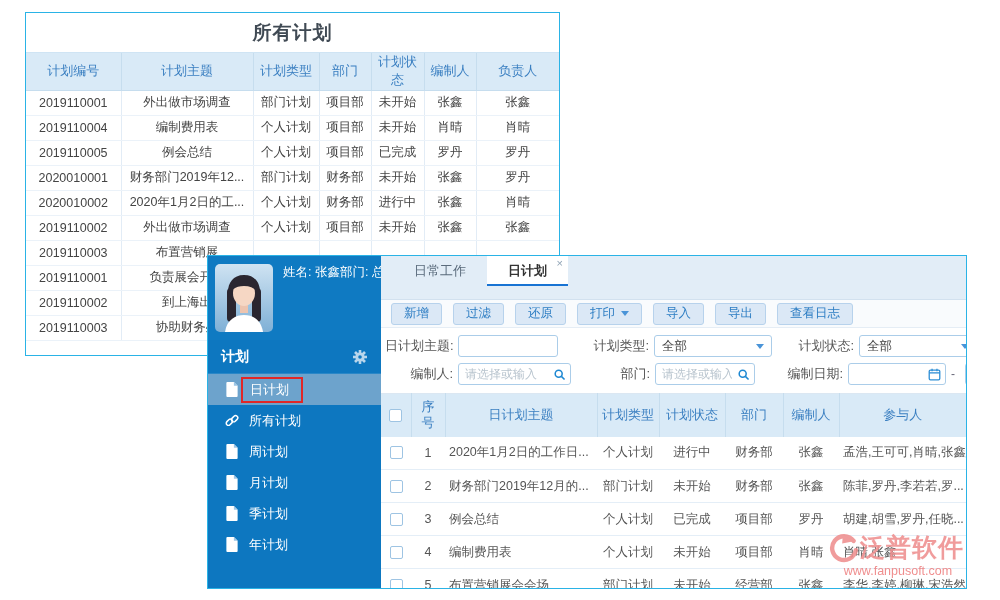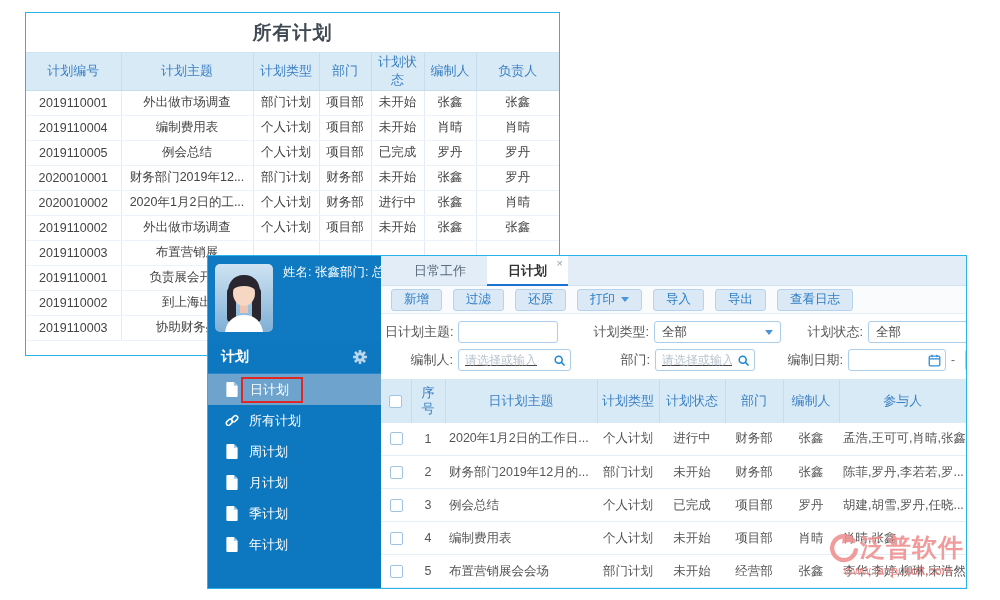--- a/index.html
+++ b/index.html
@@ -35,21 +35,21 @@
   .side-head .sp { flex:1; }
   .gear { width:16px; height:16px; cursor:pointer; }
   .mitem { height:31px; display:flex; align-items:center; padding-left:17px; color:#fff;
            font-size:13px; cursor:pointer; white-space:nowrap; }
   .mitem .micon { width:14px; height:15px; flex:none; margin-right:10px; }
   .mitem.sel { background:#6da3cc; }
   .redbox { border:2px solid #e12726; padding:2px 12px 2px 7px; margin-left:-8px; }
 
   
   .main { flex:1; min-width:0; display:flex; flex-direction:column; overflow:hidden; background:#fff; }
-  .tabbar { height:30px; flex:none; background:#e2edf7; border-bottom:1px solid #d2e1ef;
+  .tabbar { height:44px; flex:none; background:#e2edf7; border-bottom:1px solid #d2e1ef;
             display:flex; padding-left:12px; }
   .tab { height:30px; line-height:30px; padding:0 21px; font-size:13px; color:#5a6b7c;
          cursor:pointer; position:relative; }
   .tab.active { background:#fff; color:#333; font-weight:bold; border-bottom:2px solid #1873d3; }
   .tclose { position:absolute; top:1px; right:5px; font-size:11px; font-weight:normal; color:#8fa3b5; line-height:1.2; cursor:pointer; }
 
   .toolbar { height:28px; flex:none; display:flex; align-items:center; gap:11px; padding:0 10px;
              background:#f9fbfd; border-bottom:1px solid #e5edf5; }
   .toolbar button { height:22px; padding:0 12px; background:#dbe8f6; border:1px solid #b7d2ec;
                     border-radius:3px; color:#2d7dc3; font-size:12.5px; cursor:pointer;
@@ -62,23 +62,23 @@
   .flab { font-size:13px; color:#555; text-align:right; flex:none; }
   .w68 { width:68px; } .w58 { width:58px; } .w60 { width:60px; }
   .g33 { margin-left:33px; } .g22 { margin-left:22px; } .g21 { margin-left:21px; }
   .g28 { margin-left:28px; } .g12 { margin-left:12px; }
   .fin, .fsearch input, .fdate input { height:22px; border:1px solid #abcde9; border-radius:3px;
         font-size:12px; color:#444; padding:0 6px; outline:none; font-family:inherit; background:#fff; width:100%; }
   .finw { width:100px; margin-left:5px; flex:none; }
   .fsel { height:22px; border:1px solid #abcde9; border-radius:3px; margin-left:5px; flex:none;
           display:flex; align-items:center; justify-content:space-between; padding:0 7px;
           font-size:12.5px; color:#444; background:#fff; cursor:pointer; }
-  .w103 { width:127px; }
+  .w103 { width:118px; }
   .fsearch, .fdate { position:relative; margin-left:5px; flex:none; }
-  .fsearch input { padding-right:22px;text-decoration:underline; } .fdate input { padding-right:22px; }
+  .fsearch input { padding-right:22px; } .fdate input { padding-right:22px; }
   .fsearch input::placeholder { color:#b8c4ce; }
   .ficon { position:absolute; right:5px; top:4px; width:13px; height:13px; cursor:pointer; }
   .dash { margin:0 5px 0 5px; color:#667; font-size:12px; }
 
   .grid { width:100%; border-collapse:collapse; table-layout:fixed; margin-top:3px; }
   .grid th { height:43px; background:#d9eaf7; color:#3a7fc1; font-size:13px; font-weight:normal;
              border-right:1px solid #c6ddee; border-top:1px solid #dbe7f2; padding:0 3px; }
   .grid th:last-child { border-right:none; }
   .grid td { height:33px; font-size:12.5px; color:#555; text-align:center; border-bottom:1px solid #e4eef7;
              white-space:nowrap; overflow:hidden; padding:0 4px; }

